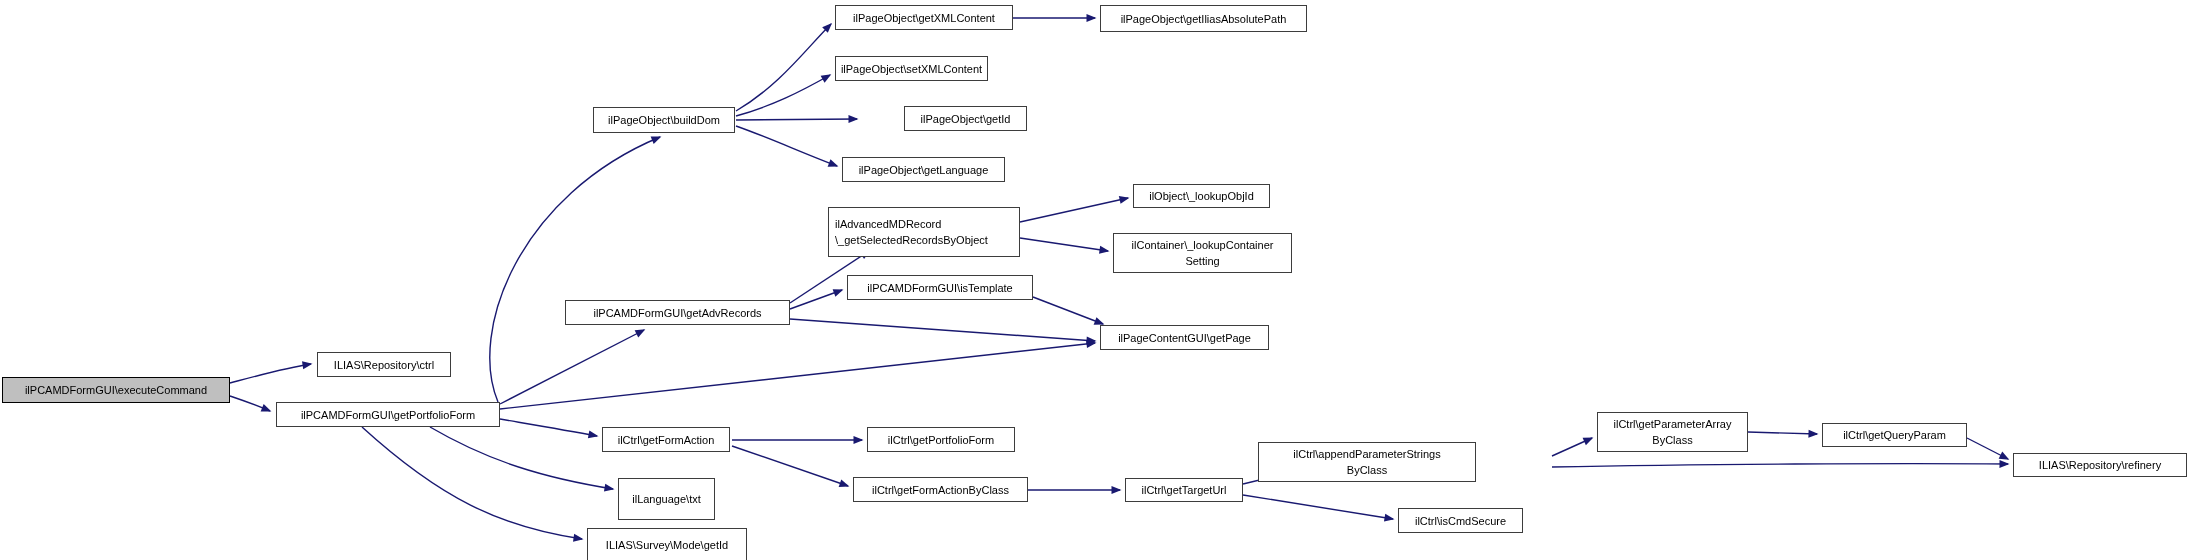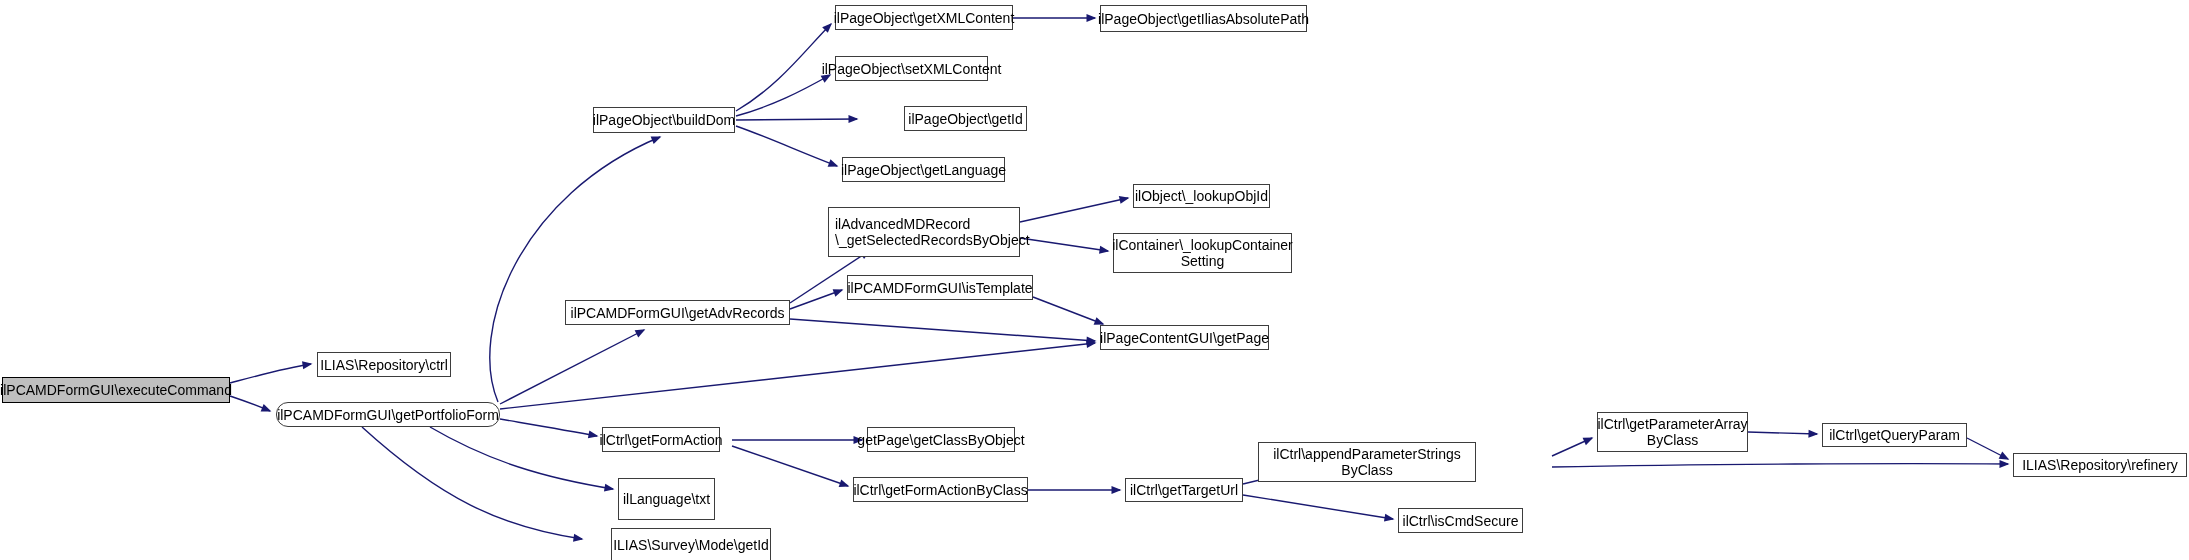--- a/index.html
+++ b/index.html
@@ -25,21 +25,21 @@
     fill: none;
     stroke: var(--edge-color, #191970);
     stroke-width: 1.4px;
   }
   .node {
     position: absolute;
     box-sizing: border-box;
     background: var(--node-fill, #ffffff);
     border: 1px solid var(--node-border, #3d3d3d);
     color: #000000;
-    font-size: 14px;
+    font-size: 11px;
     line-height: 16px;
     display: flex;
     flex-direction: column;
     align-items: center;
     justify-content: center;
     white-space: nowrap;
     cursor: pointer;
   }
   .node.highlight {
     background: var(--highlight-fill, #bfbfbf);
@@ -92,21 +92,21 @@
       <path d="M 1552,467 C 1700,464 1900,463 2008,464" class="edge" marker-end="url(#arrowhead)"></path>
       <path d="M 1748,432 L 1817,434" class="edge" marker-end="url(#arrowhead)"></path>
       <path d="M 1967,438 L 2008,459" class="edge" marker-end="url(#arrowhead)"></path>
     </svg>
 <div class="node highlight" style="left: 2px; top: 377px; width: 228px; height: 26px;">
       <span>ilPCAMDFormGUI\executeCommand</span>
     </div>
     <div class="node" style="left: 317px; top: 352px; width: 134px; height: 25px;">
       <span>ILIAS\Repository\ctrl</span>
     </div>
-    <div class="node" style="left: 276px; top: 402px; width: 224px; height: 25px; border-radius: 12px;">
+    <div class="node" style="left: 276px; top: 402px; width: 224px; height: 25px;">
       <span>ilPCAMDFormGUI\getPortfolioForm</span>
     </div>
     <div class="node" style="left: 593px; top: 107px; width: 142px; height: 26px;">
       <span>ilPageObject\buildDom</span>
     </div>
     <div class="node" style="left: 835px; top: 5px; width: 178px; height: 25px;">
       <span>ilPageObject\getXMLContent</span>
     </div>
     <div class="node" style="left: 835px; top: 56px; width: 153px; height: 25px;">
       <span>ilPageObject\setXMLContent</span>
@@ -133,25 +133,25 @@
     </div>
     <div class="node" style="left: 565px; top: 300px; width: 225px; height: 25px;">
       <span>ilPCAMDFormGUI\getAdvRecords</span>
     </div>
     <div class="node" style="left: 847px; top: 275px; width: 186px; height: 25px;">
       <span>ilPCAMDFormGUI\isTemplate</span>
     </div>
     <div class="node" style="left: 1100px; top: 325px; width: 169px; height: 25px;">
       <span>ilPageContentGUI\getPage</span>
     </div>
-    <div class="node" style="left: 602px; top: 427px; width: 118px; height: 25px;">
+    <div class="node" style="left: 602px; top: 427px; width: 128px; height: 25px;">
       <span>ilCtrl\getFormAction</span>
     </div>
     <div class="node" style="left: 867px; top: 427px; width: 148px; height: 25px;">
-      <span>getPage\getClassByObject</span>
+      <span>ilCtrl\getPortfolioForm</span>
     </div>
     <div class="node" style="left: 853px; top: 477px; width: 175px; height: 25px;">
       <span>ilCtrl\getFormActionByClass</span>
     </div>
     <div class="node" style="left: 1125px; top: 478px; width: 118px; height: 24px;">
       <span>ilCtrl\getTargetUrl</span>
     </div>
     <div class="node" style="left: 1258px; top: 442px; width: 218px; height: 40px;">
       <span>ilCtrl\appendParameterStrings</span>
       <span>ByClass</span>
@@ -165,16 +165,16 @@
     </div>
     <div class="node" style="left: 2013px; top: 453px; width: 174px; height: 24px;">
       <span>ILIAS\Repository\refinery</span>
     </div>
     <div class="node" style="left: 1398px; top: 508px; width: 125px; height: 25px;">
       <span>ilCtrl\isCmdSecure</span>
     </div>
     <div class="node" style="left: 618px; top: 478px; width: 97px; height: 42px;">
       <span>ilLanguage\txt</span>
     </div>
-    <div class="node" style="left: 587px; top: 528px; width: 160px; height: 33px; margin-left: 24px;">
+    <div class="node" style="left: 587px; top: 528px; width: 160px; height: 33px;">
       <span>ILIAS\Survey\Mode\getId</span>
     </div>
   </div>
 
 </body></html>

